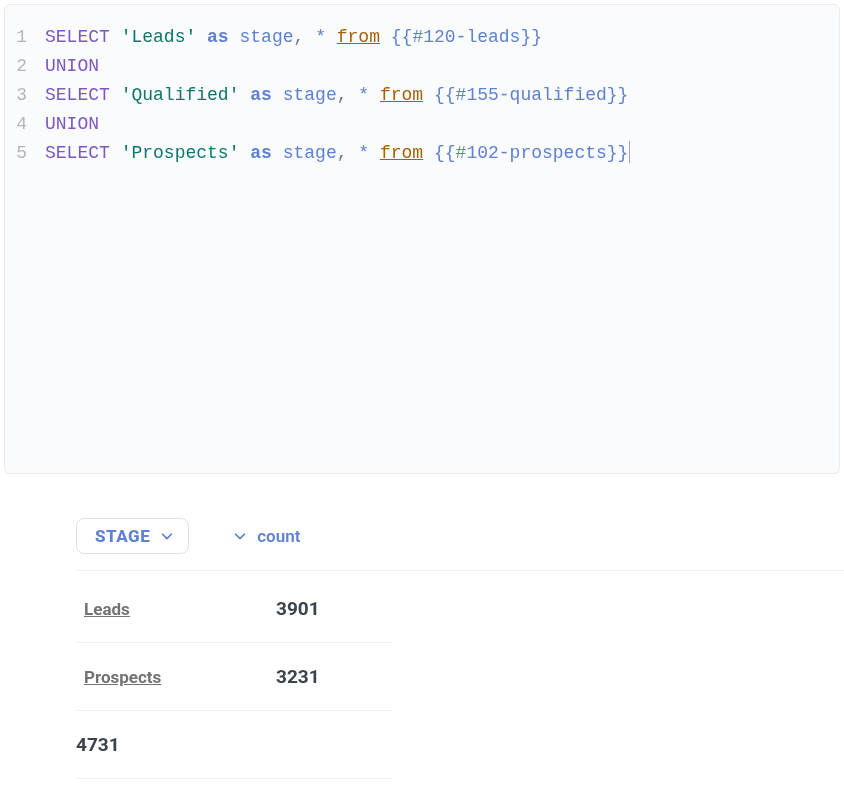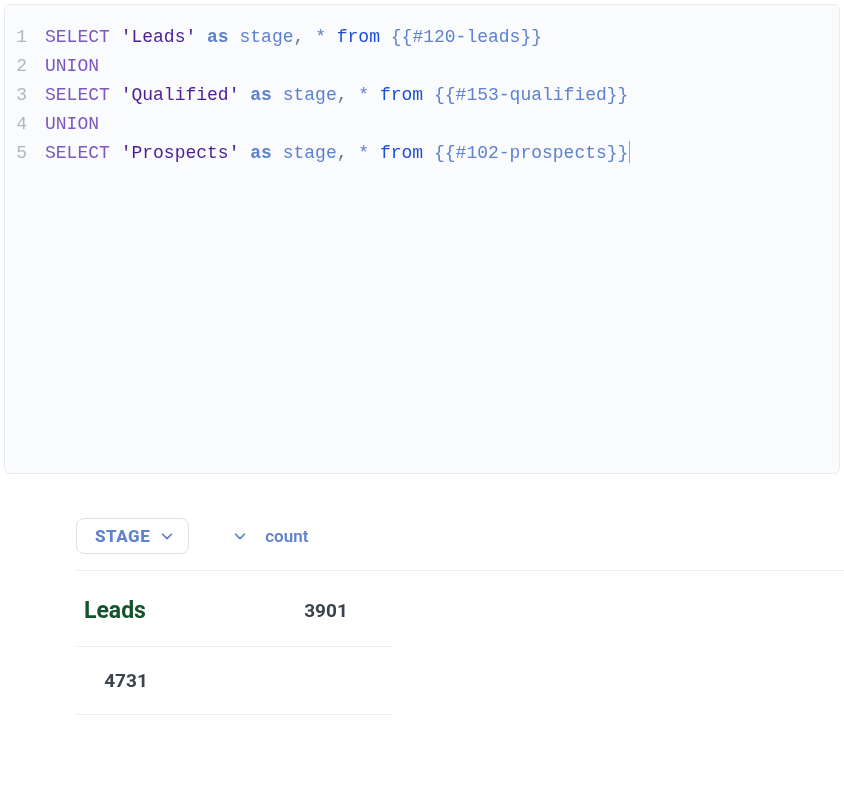--- a/index.html
+++ b/index.html
@@ -32,25 +32,25 @@
     }
     .code {
       padding: 18px 10px 0 10px;
       font-family: "SFMono-Regular", Consolas, "Liberation Mono", Menlo, monospace;
       font-size: 18px;
       line-height: 29px;
       white-space: pre;
       color: #4c5866;
     }
     .kw { color: #7e57c2; }
-    .str { color: #4c1d95; }
+    .str { color: #0f766e; }
     .as { color: #5e81d1; font-weight: bold; }
     .ident { color: #5e81d1; }
     .star { color: #5e81d1; }
-    .from { color: #1d4ed8; }
+    .from { color: #a16207; text-decoration: underline; }
     .tmpl { color: #5e81d1; }
     .sel { color: #6b7b94; }
     .cursor {
       display: inline-block;
       border-right: 1px solid #9aa5b1;
       height: 22px;
       vertical-align: text-bottom;
       margin-left: 1px;
     }
 
@@ -76,21 +76,21 @@
       gap: 10px;
       cursor: pointer;
       background: #ffffff;
     }
     .col-plain {
       color: #5e81d1;
       font-weight: 600;
       font-size: 17px;
       display: inline-flex;
       align-items: center;
-      gap: 18px;
+      gap: 10px;
       padding: 8px 6px;
       cursor: pointer;
     }
     .chev {
       width: 14px;
       height: 14px;
       display: inline-block;
     }
     .chev svg { display: block; }
     .tbody-wrap {
@@ -99,46 +99,47 @@
     .trow {
       display: flex;
       align-items: center;
       padding: 22px 0;
       border-bottom: 1px solid #edf0f3;
       width: 316px;
     }
     .tcell-stage {
       width: 200px;
       font-weight: 700;
-      font-size: 23px;
-      color: #14532d;
+      font-size: 17px;
+      color: #737373;
       padding-left: 8px;
+      text-decoration: underline;
     }
     .tcell-count {
       width: 100px;
       font-weight: 700;
       font-size: 19px;
       color: #3b444d;
-      text-align: center;
+      text-align: left;
     }
   </style>
 </head>
 <body>
 
 <div class="editor-pane">
   <div class="gutter">
     <div>1</div>
     <div>2</div>
     <div>3</div>
     <div>4</div>
     <div>5</div>
   </div>
   <div class="code"><span class="kw">SELECT</span> <span class="str">'Leads'</span> <span class="as">as</span> <span class="ident">stage</span><span class="sel">,</span> <span class="star">*</span> <span class="from">from</span> <span class="tmpl">{{#120-leads}}</span>
 <span class="kw">UNION</span>
-<span class="kw">SELECT</span> <span class="str">'Qualified'</span> <span class="as">as</span> <span class="ident">stage</span><span class="sel">,</span> <span class="star">*</span> <span class="from">from</span> <span class="tmpl">{{#153-qualified}}</span>
+<span class="kw">SELECT</span> <span class="str">'Qualified'</span> <span class="as">as</span> <span class="ident">stage</span><span class="sel">,</span> <span class="star">*</span> <span class="from">from</span> <span class="tmpl">{{#155-qualified}}</span>
 <span class="kw">UNION</span>
 <span class="kw">SELECT</span> <span class="str">'Prospects'</span> <span class="as">as</span> <span class="ident">stage</span><span class="sel">,</span> <span class="star">*</span> <span class="from">from</span> <span class="tmpl">{{#102-prospects}}</span><span class="cursor"></span></div>
 </div>
 
 <div class="results-pane">
   <div class="table-header">
     <div class="col-pill">
       <span>STAGE</span>
       <span class="chev">
         <svg viewBox="0 0 16 16" width="14" height="14">
@@ -154,16 +155,20 @@
       </span>
       <span>count</span>
     </div>
   </div>
   <div class="tbody-wrap">
     <div class="trow">
       <div class="tcell-stage">Leads</div>
       <div class="tcell-count">3901</div>
     </div>
     <div class="trow">
+      <div class="tcell-stage">Prospects</div>
+      <div class="tcell-count">3231</div>
+    </div>
+    <div class="trow">
       <div class="tcell-count">4731</div>
     </div>
   </div>
 </div>
 
 </body></html>

